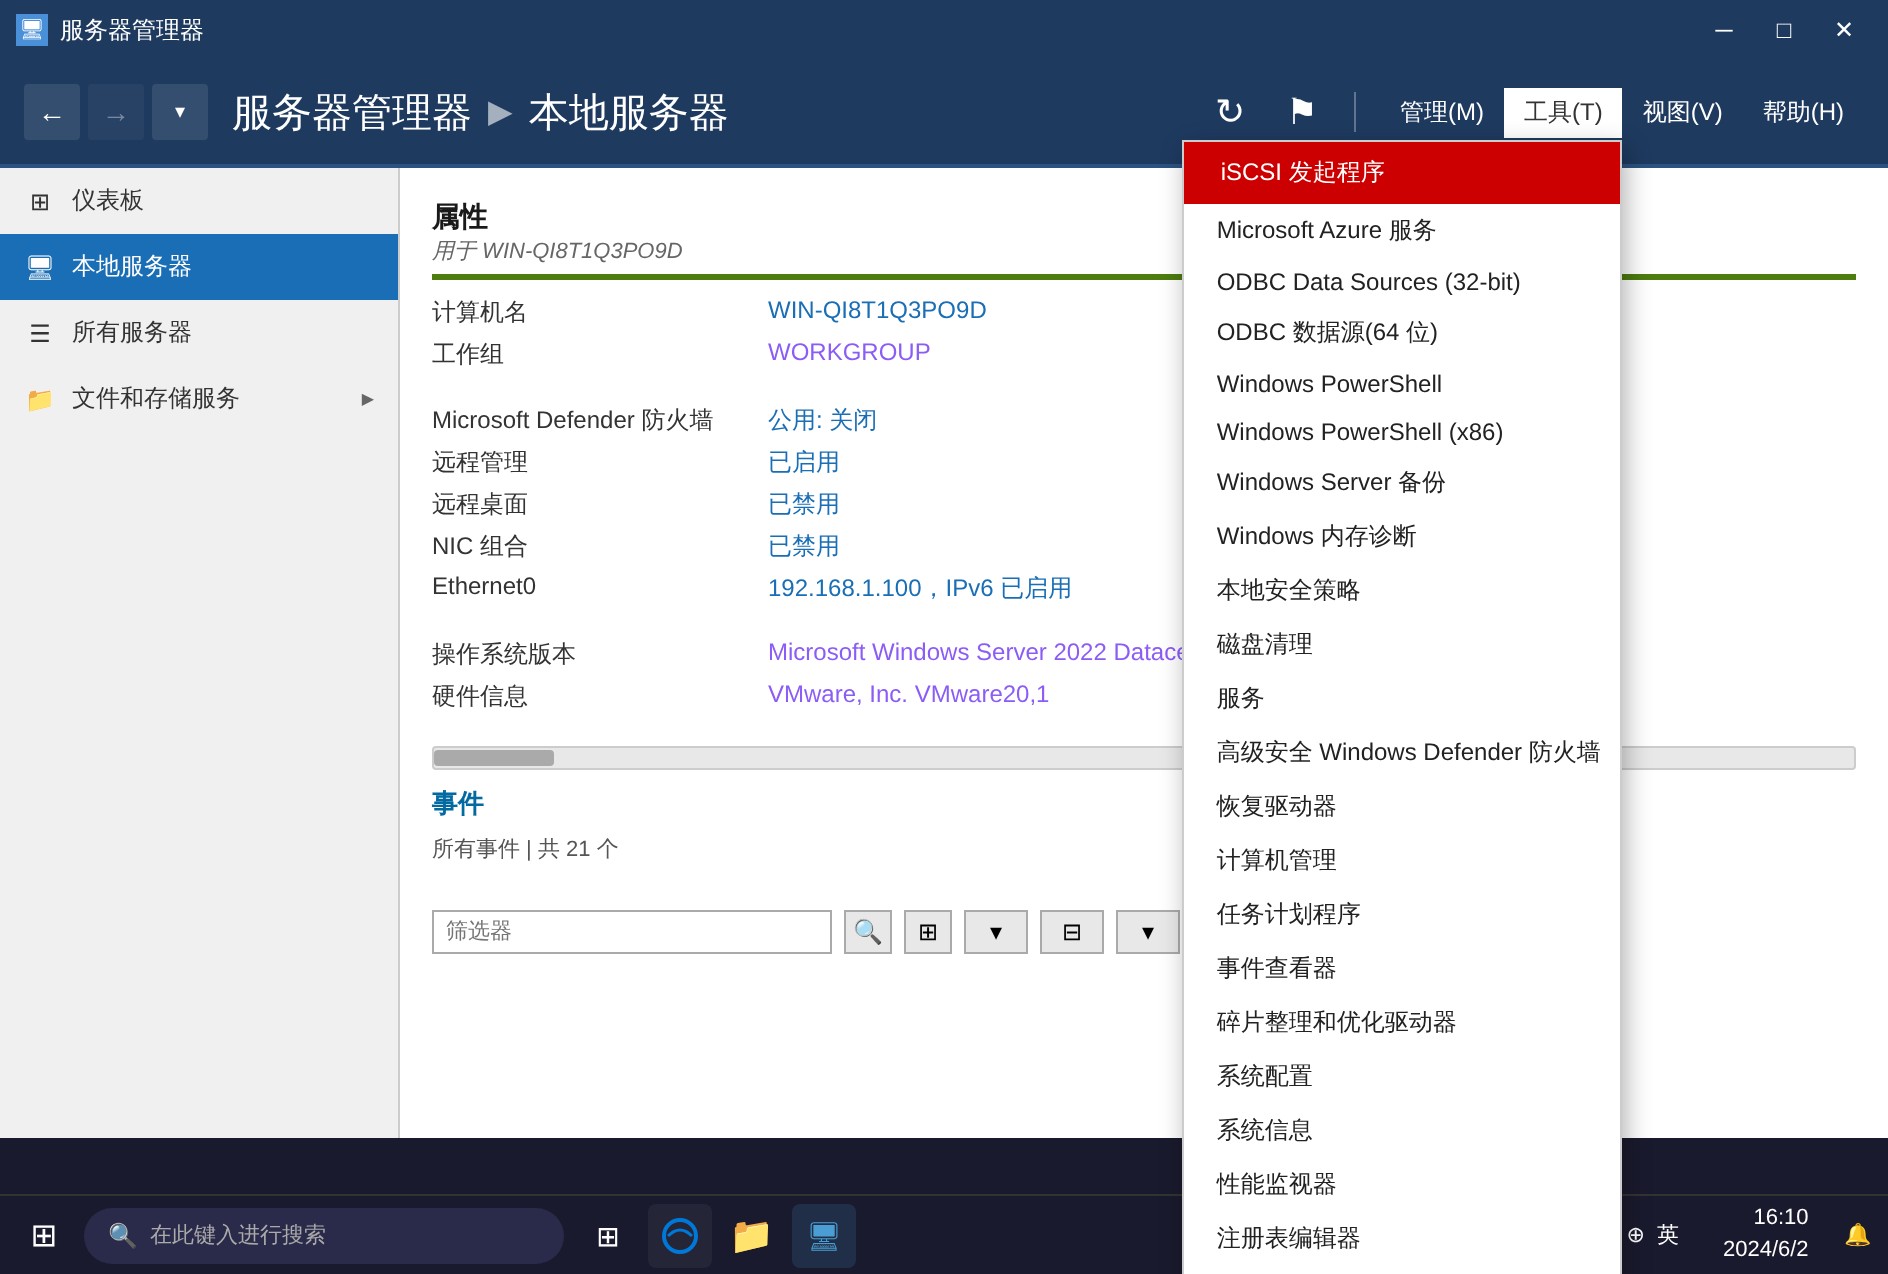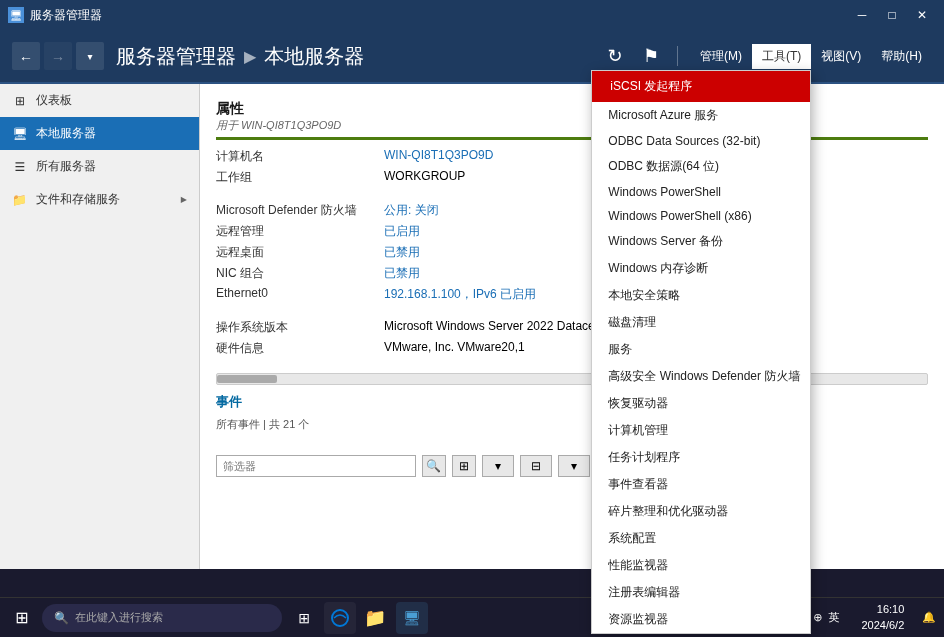--- a/index.html
+++ b/index.html
@@ -195,21 +195,21 @@
     }
     .prop-label {
       font-size: 12px;
       color: #333;
     }
     .prop-value {
       font-size: 12px;
       color: #1a6eb5;
       cursor: pointer;
     }
-    .prop-value.black { color: #000000; }
+    .prop-value.black { color: #8b5cf6; }
 
     .scrollbar-area {
       height: 12px;
       background: #e8e8e8;
       border: 1px solid #ccc;
       margin: 8px 0;
       border-radius: 2px;
       position: relative;
     }
     .scrollbar-thumb {
@@ -419,20 +419,21 @@
           <div class="dropdown-item">本地安全策略</div>
           <div class="dropdown-item">磁盘清理</div>
           <div class="dropdown-item">服务</div>
           <div class="dropdown-item">高级安全 Windows Defender 防火墙</div>
           <div class="dropdown-item">恢复驱动器</div>
           <div class="dropdown-item">计算机管理</div>
           <div class="dropdown-item">任务计划程序</div>
           <div class="dropdown-item">事件查看器</div>
           <div class="dropdown-item">碎片整理和优化驱动器</div>
           <div class="dropdown-item">系统配置</div>
+          <div class="dropdown-item">系统信息</div>
           <div class="dropdown-item">性能监视器</div>
           <div class="dropdown-item">注册表编辑器</div>
           <div class="dropdown-item">资源监视器</div>
 
         </div>
       </div>
       <div class="menu-trigger-area">
         <div class="menu-item" style="color:white;padding:4px 10px;font-size:12px;">视图(V)</div>
       </div>
       <div class="menu-trigger-area">

